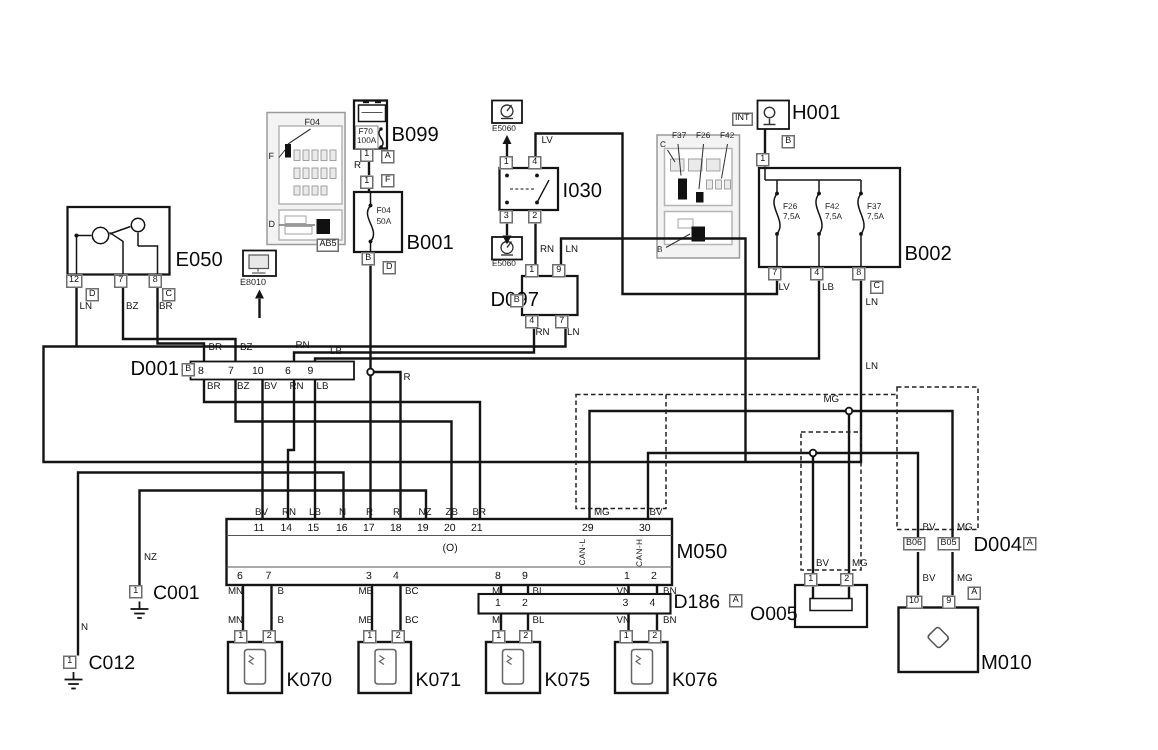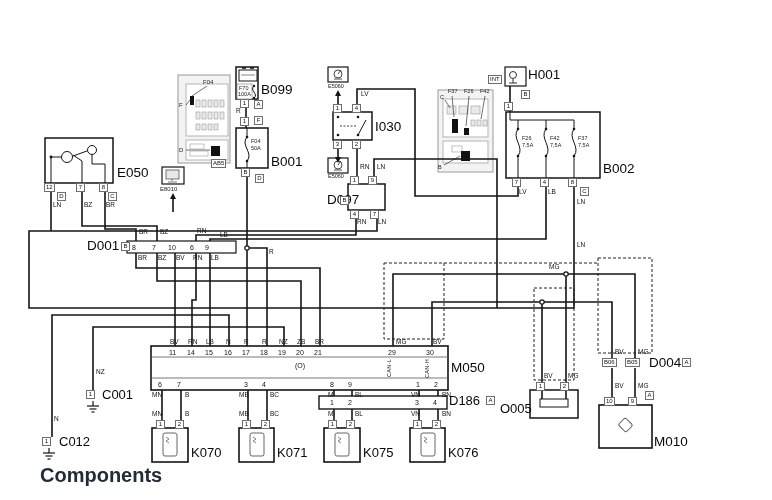--- a/index.html
+++ b/index.html
@@ -278,21 +278,20 @@
     <polygon points="170,199 176,199 173,193"></polygon>
   </g>
 
   <g fill="#fff" stroke="#141414" stroke-width="1.2">
     <circle cx="247" cy="248" r="2.2"></circle>
     <circle cx="542" cy="302" r="2.2"></circle>
     <circle cx="566" cy="274" r="2.2"></circle>
   </g>
 </svg>
 
-<div class="abs h2" style="left:40px;top:464px">Components</div>
 
 <span class="abs cl" style="left:117px;top:166px">E050</span>
 <span class="abs pin" style="left:44px;top:183px">12</span>
 <span class="abs pin" style="left:76px;top:183px">7</span>
 <span class="abs pin" style="left:99px;top:183px">8</span>
 <span class="abs pin" style="left:57px;top:192px">D</span>
 <span class="abs pin" style="left:108px;top:192px">C</span>
 <span class="abs wl" style="left:53px;top:202px">LN</span>
 <span class="abs wl" style="left:84px;top:202px">BZ</span>
 <span class="abs wl" style="left:106px;top:202px">BR</span>

